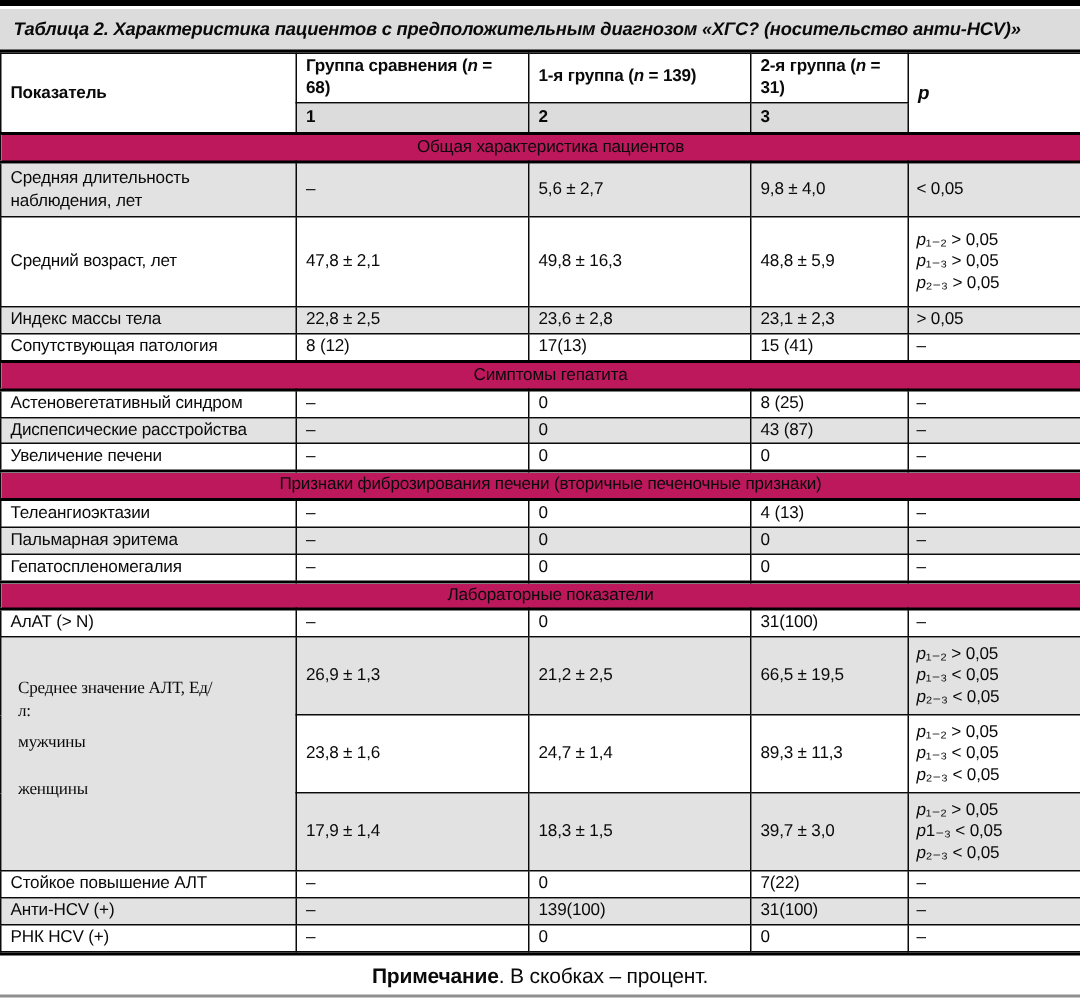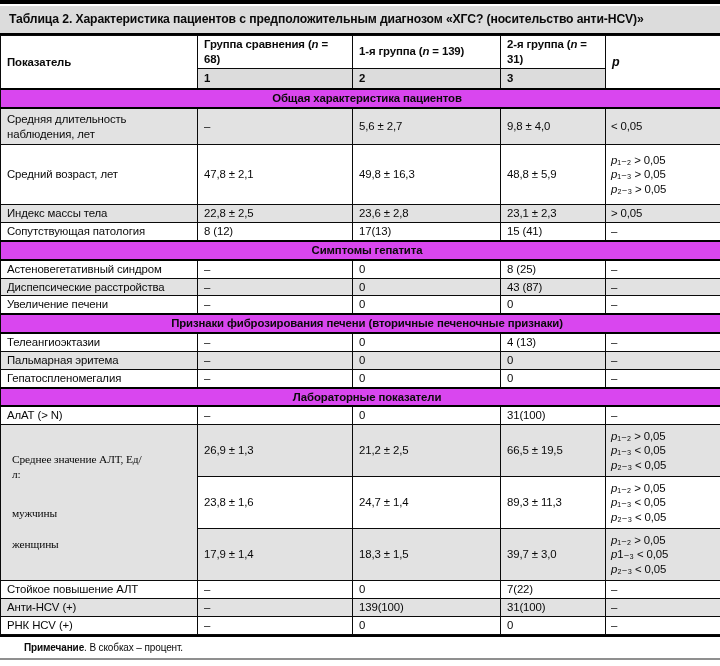--- a/index.html
+++ b/index.html
@@ -4,51 +4,51 @@
 <style>
   html,body{margin:0;padding:0;}
   body{
     width:720px;height:666px;overflow:hidden;background:#fff;
     font-family:"Liberation Sans","DejaVu Sans",sans-serif;
     font-size:11.4px;line-height:1.3;color:#0a0a0a;letter-spacing:-0.12px;
   }
   .top-rule{height:4px;background:#000;margin-bottom:2px;}
   .title-band{
     background:#dcdcdc;border-bottom:2px solid #000;
-    font-weight:bold;font-size:12.2px;padding:6px 9px 5px;
+    font-weight:bold;font-size:12.2px;padding:6px 9px 5px;font-style:italic;
   }
   table{width:720px;border-collapse:collapse;table-layout:fixed;}
   th,td{
     border:1px solid #0a0a0a;padding:1px 6px;vertical-align:middle;
     text-align:left;font-weight:normal;box-sizing:border-box;overflow:hidden;
   }
   thead th{font-weight:bold;}
   tr.ghead th{height:30px;}
   th.ind{width:197px;}
   th.ph i{font-weight:bold;font-style:italic;font-size:12.5px;}
   .nvar{font-style:italic;}
   tr.nums td{background:#dcdcdc;font-weight:bold;height:21px;}
   thead{border-bottom:2px solid #000;}
   tr.sec td{
-    background:#d946ef;font-weight:bold;text-align:center;height:18px;
+    background:#be185d;font-weight:normal;text-align:center;height:18px;
     border-top:2px solid #000;border-bottom:2px solid #000;padding-left:19px;
   }
   tr.g td{background:#e2e2e2;}
   tr.r td{height:17px;margin-left:20px;}
   tr.tall2 td{height:37px;}
   tr.tall3 td{height:60px;}
   tr.alt td{height:52px;}
   td.pcell{padding:1px 5px;}
   .pl::first-letter{font-style:italic;}
   td.alt-lbl{background:#e2e2e2;vertical-align:top;padding:0 11px;font-family:Liberation Serif, serif;}
   .alt-t{margin-top:27px;max-width:132px;}
-  .alt-m{margin-top:24px;}
+  .alt-m{margin-top:6px;}
   .alt-f{margin-top:16px;}
   .note{
-    border-top:2px solid #000;padding:4px 24px 4px;font-size:10px;
+    border-top:2px solid #000;padding:4px 24px 4px;font-size:14px;text-align:center;
   }
   .note b{font-weight:bold;}
   .bottom-rule{height:2px;background:#8f8f8f;}
 </style>
 </head>
 <body>
 
 <div class="top-rule"></div>
 <div class="title-band">Таблица 2. Характеристика пациентов с предположительным диагнозом «ХГС? (носительство анти-HCV)»</div>
 

